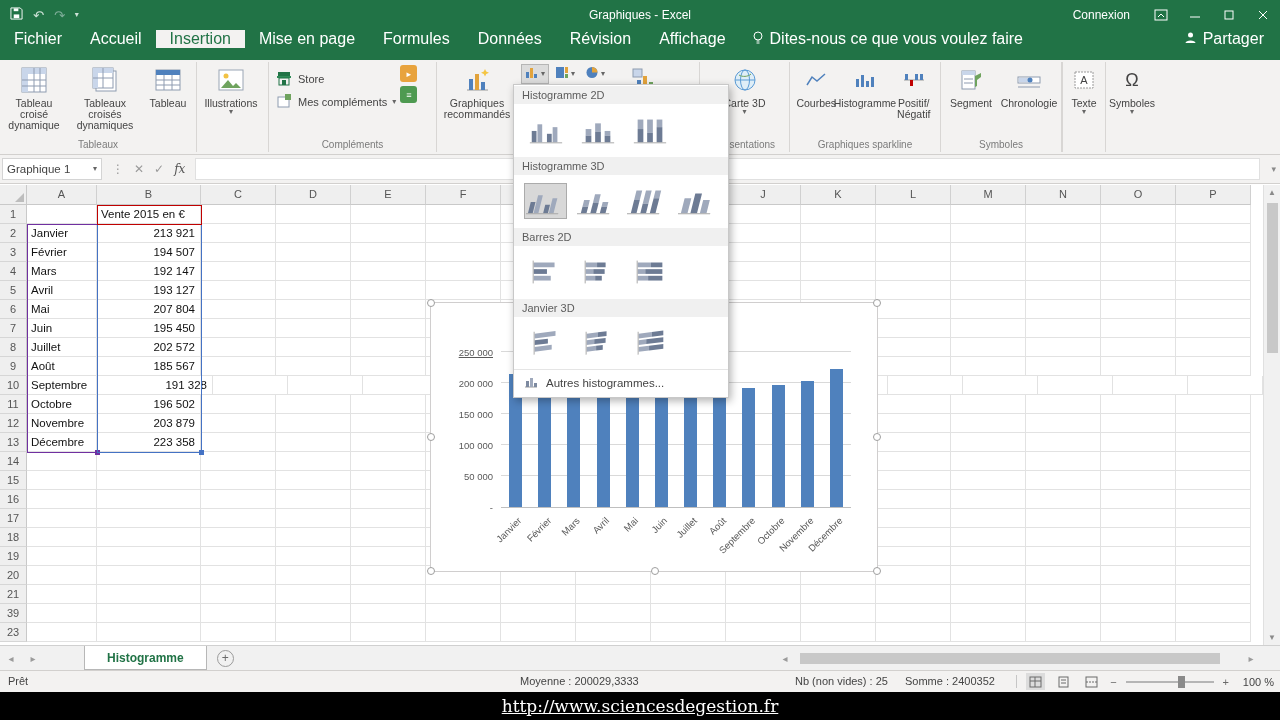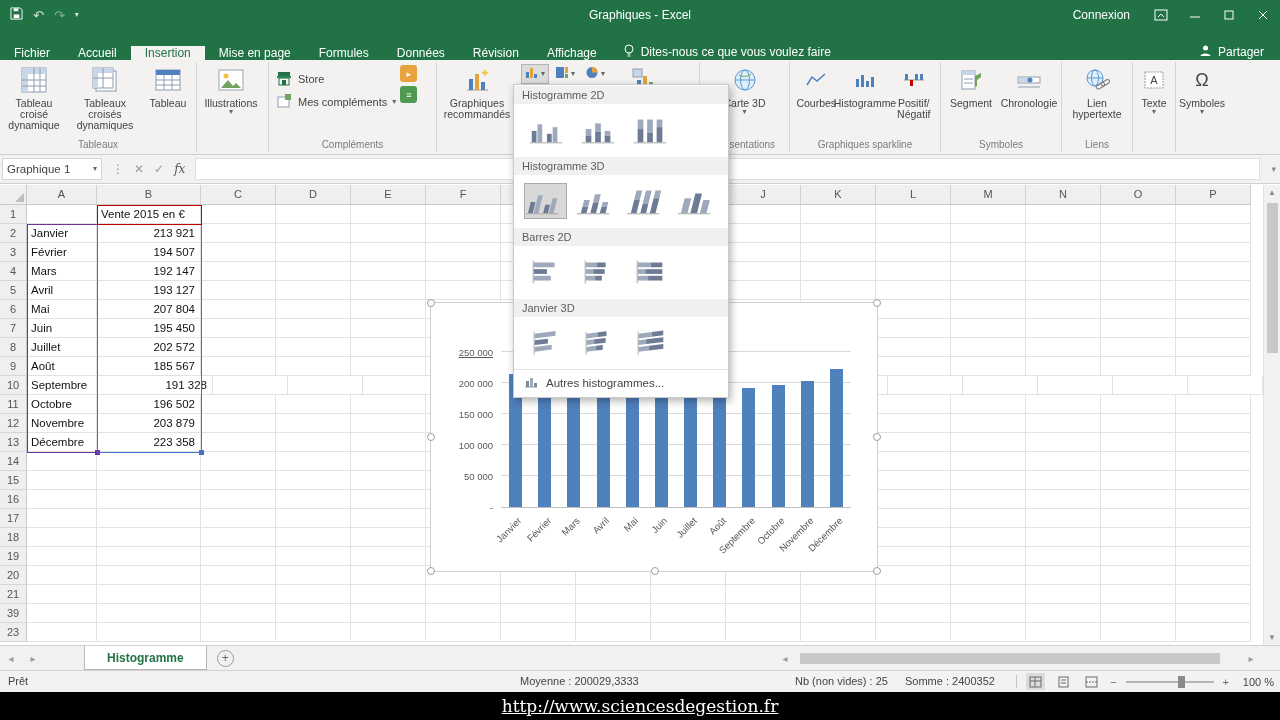--- a/index.html
+++ b/index.html
@@ -13,21 +13,21 @@
   .qat{display:flex;align-items:center;gap:10px;padding-left:10px;width:110px}
   .qat .g{color:#cfe3d8;font-size:13px;line-height:1}
   .qat .dim{color:#7fae99}
   .tb-title{position:absolute;left:0;right:0;text-align:center;pointer-events:none}
   .tb-right{margin-left:auto;display:flex;align-items:center;height:100%}
   .tb-right .txt{margin-right:14px}
   .winbtn{width:34px;height:30px;display:flex;align-items:center;justify-content:center}
   .winbtn.close{}
   
   .tabbar{position:absolute;top:30px;left:0;width:100%;height:30px;background:#217346;
-    display:flex;align-items:flex-end;color:#fff;font-size:12px}
+    display:flex;align-items:flex-start;color:#fff;font-size:16px}
   .rtab{padding:0 14px;display:flex;align-items:center;cursor:default}
   .rtab.active{background:#f3f2f1;color:#217346}
   .tellme{display:flex;align-items:center;gap:6px;padding:0 12px;color:#fff}
   .share{margin-left:auto;display:flex;align-items:center;gap:6px;padding:0 16px}
 
   
   .ribbon{position:absolute;top:60px;left:0;width:100%;height:95px;background:#f3f2f1;
     border-bottom:1px solid #d2d0ce;display:flex;align-items:stretch;color:#444}
   .rgroup{display:flex;flex-direction:column;flex-shrink:0;position:relative}
   .rg-content{flex:1;display:flex;align-items:flex-start;padding:3px 2px 0 2px}
@@ -443,37 +443,20 @@
                 <line x1="2" y1="19" x2="24" y2="19" stroke="#8e9bb0"></line>
               </svg>
             </span>
           <span>Chronologie</span>
         </div>
       </div>
       <div class="rg-label">Symboles</div>
     </div>
     <div class="rdiv"></div>
 
-    <div class="rgroup" style="width:70px">
-      <div class="rg-content" style="justify-content:center">
-        <div class="bigbtn" style="width:64px">
-          <span class="ic">
-              <svg width="26" height="26">
-                <circle cx="11" cy="11" r="8" fill="#dfeef7" stroke="#5b9bd5"></circle>
-                <ellipse cx="11" cy="11" rx="3.5" ry="8" fill="none" stroke="#5b9bd5"></ellipse>
-                <line x1="3" y1="11" x2="19" y2="11" stroke="#5b9bd5"></line>
-                <rect x="12" y="17" width="9" height="4" rx="2" fill="none" stroke="#7a7a7a" transform="rotate(-30 16 19)"></rect>
-                <rect x="17" y="14" width="9" height="4" rx="2" fill="none" stroke="#7a7a7a" transform="rotate(-30 21 16)"></rect>
-              </svg>
-            </span>
-          <span>Lien hypertexte</span>
-        </div>
-      </div>
-      <div class="rg-label">Liens</div>
-    </div>
     <div class="rdiv"></div>
 
     <div class="rgroup" style="width:42px">
       <div class="rg-content" style="justify-content:center">
         <div class="bigbtn" style="width:38px">
           <span class="ic">
               <svg width="22" height="22">
                 <rect x="2" y="3" width="18" height="16" fill="#fff" stroke="#9a9a9a" stroke-dasharray="2 1"></rect>
                 <text x="11" y="15" font-size="11" text-anchor="middle" fill="#444">A</text>
               </svg>

